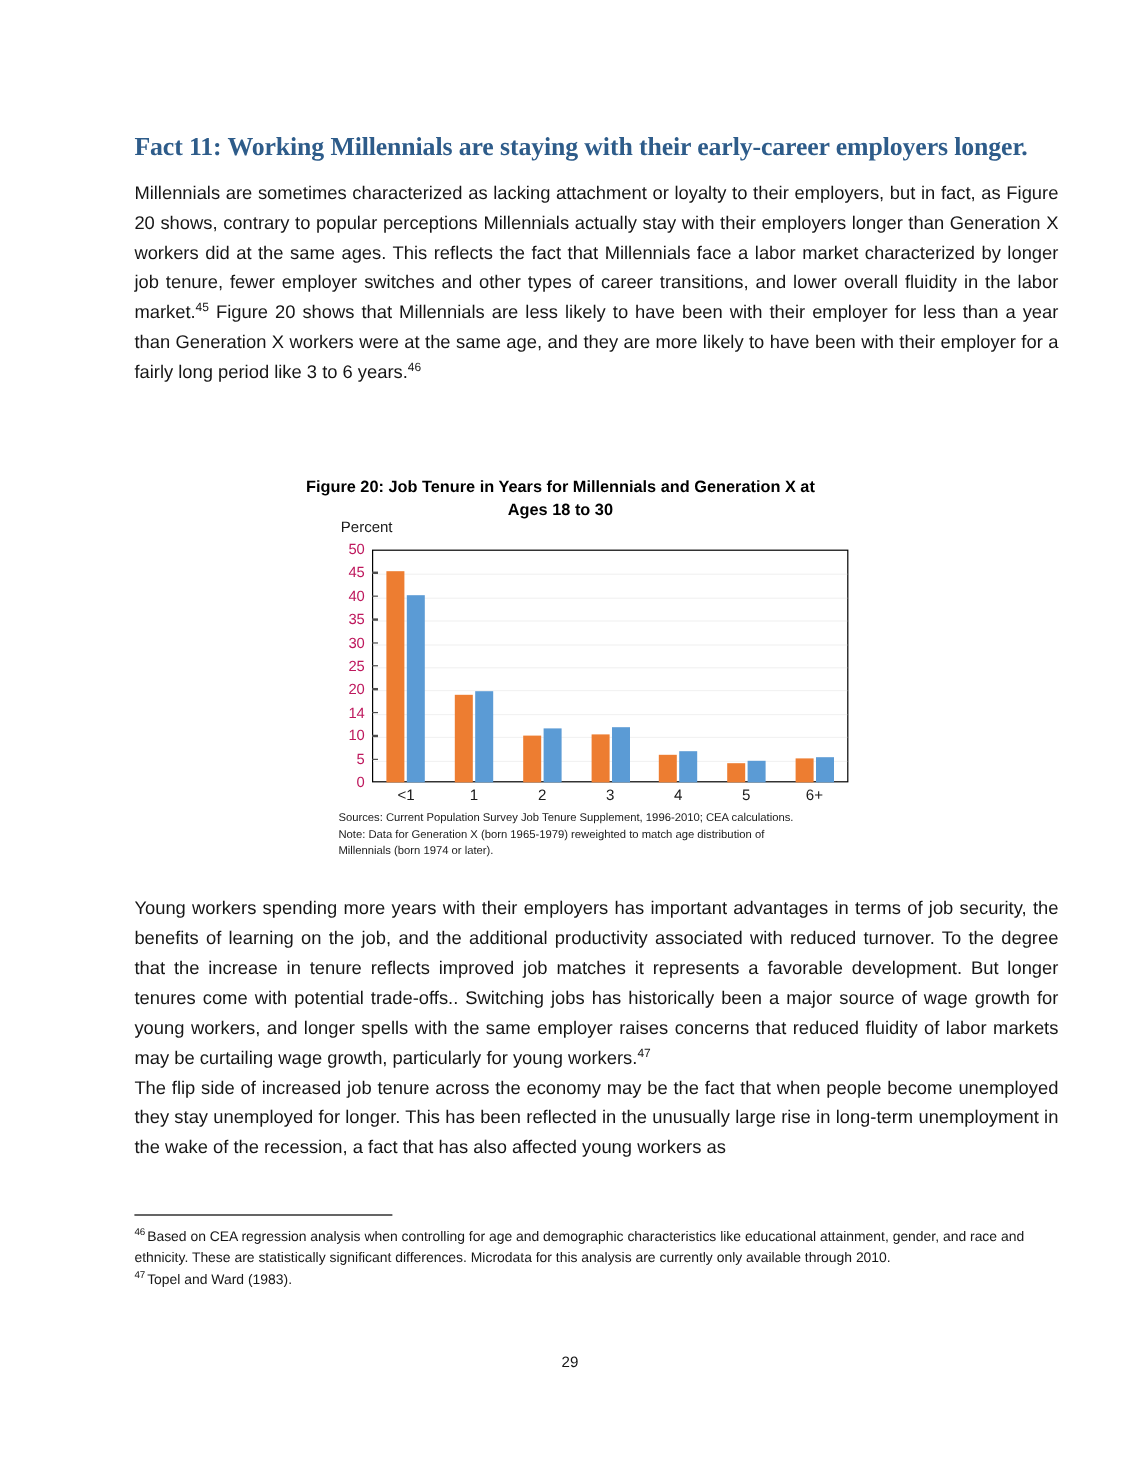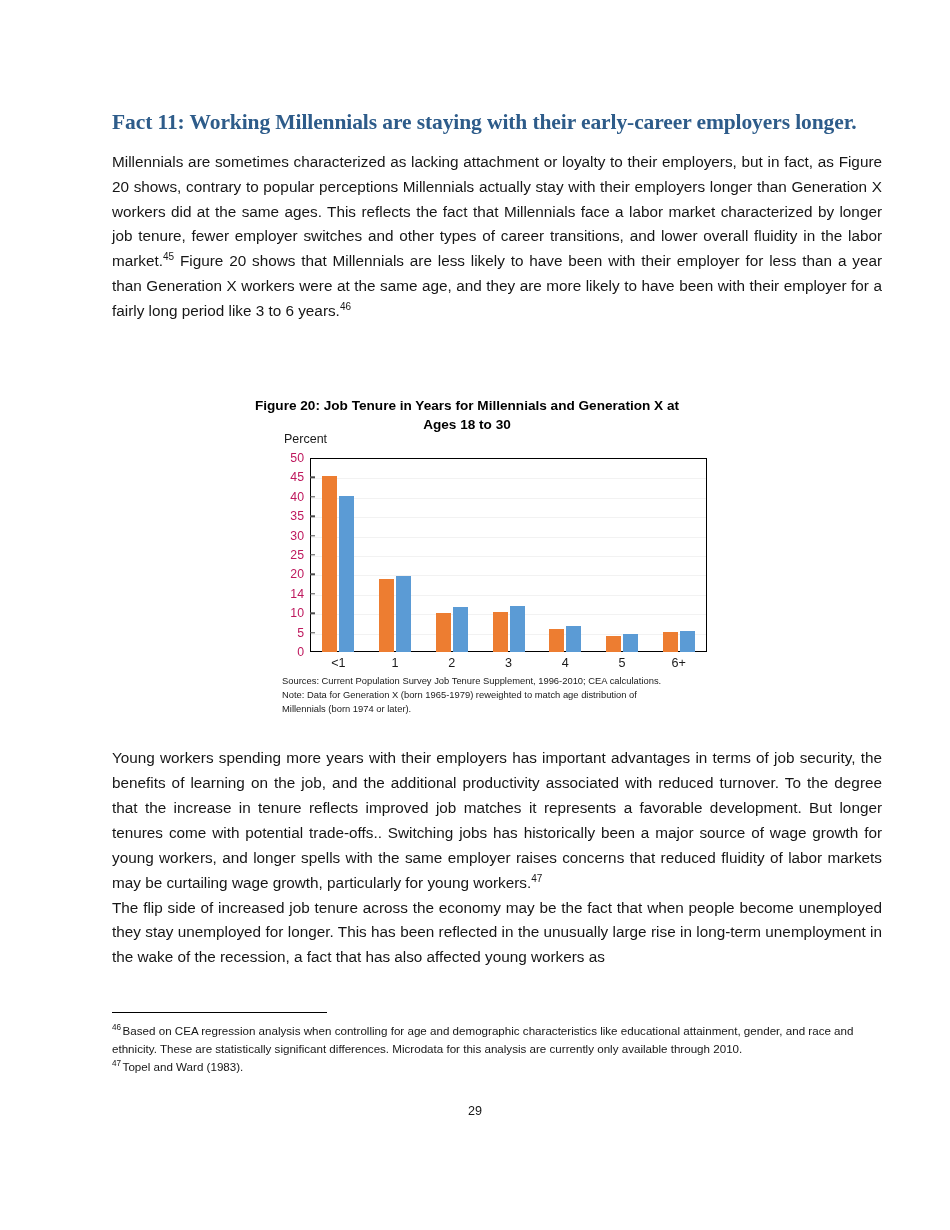--- a/index.html
+++ b/index.html
@@ -222,21 +222,21 @@
   .footnote sup {
     font-size: 8.2px;
     vertical-align: super;
     line-height: 0;
     margin-right: 1.5px;
   }
 
   .page-number {
     position: absolute;
     left: 0;
-    top: 1104px;
+    top: 1128px;
     width: 950px;
     text-align: center;
     font-size: 12.6px;
     color: #161616;
   }
 </style>
 </head>
 <body>
 
 <div class="page">

